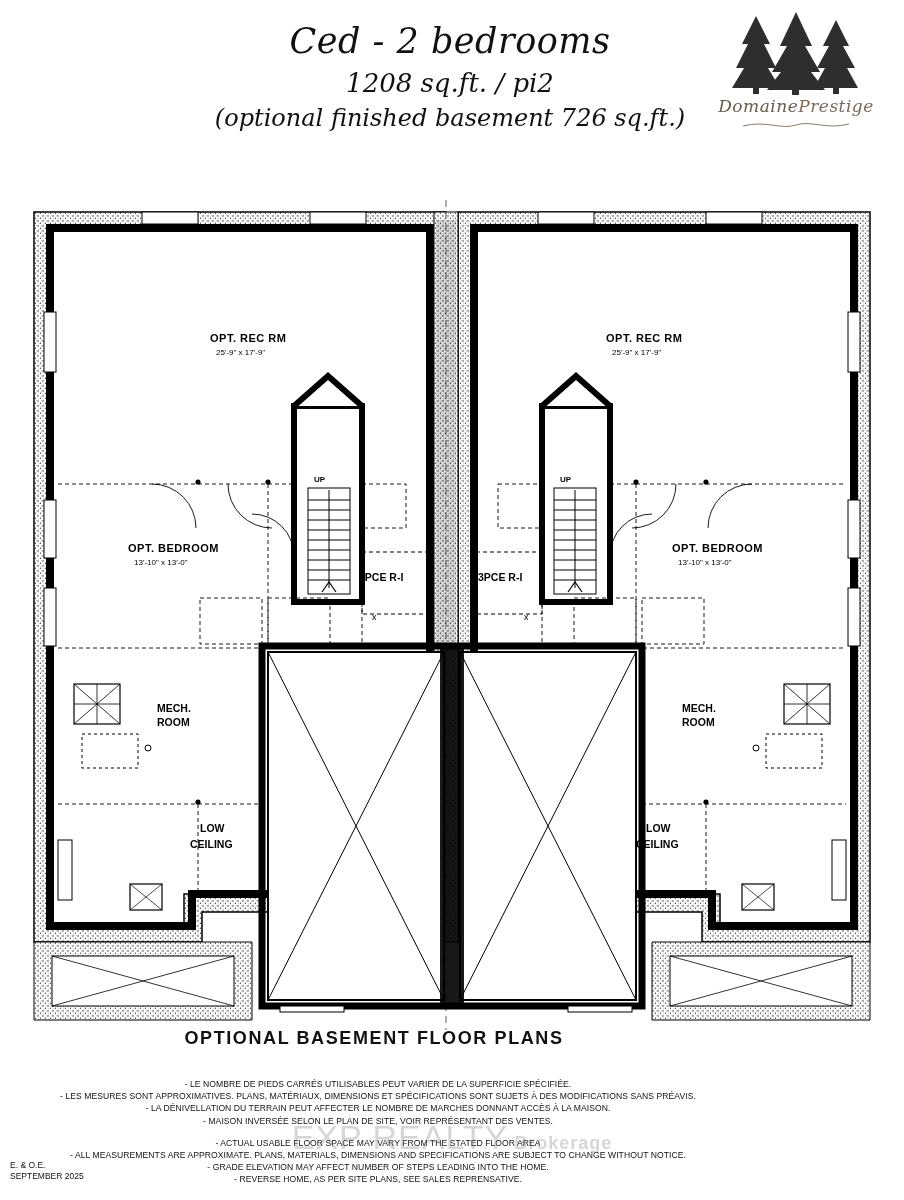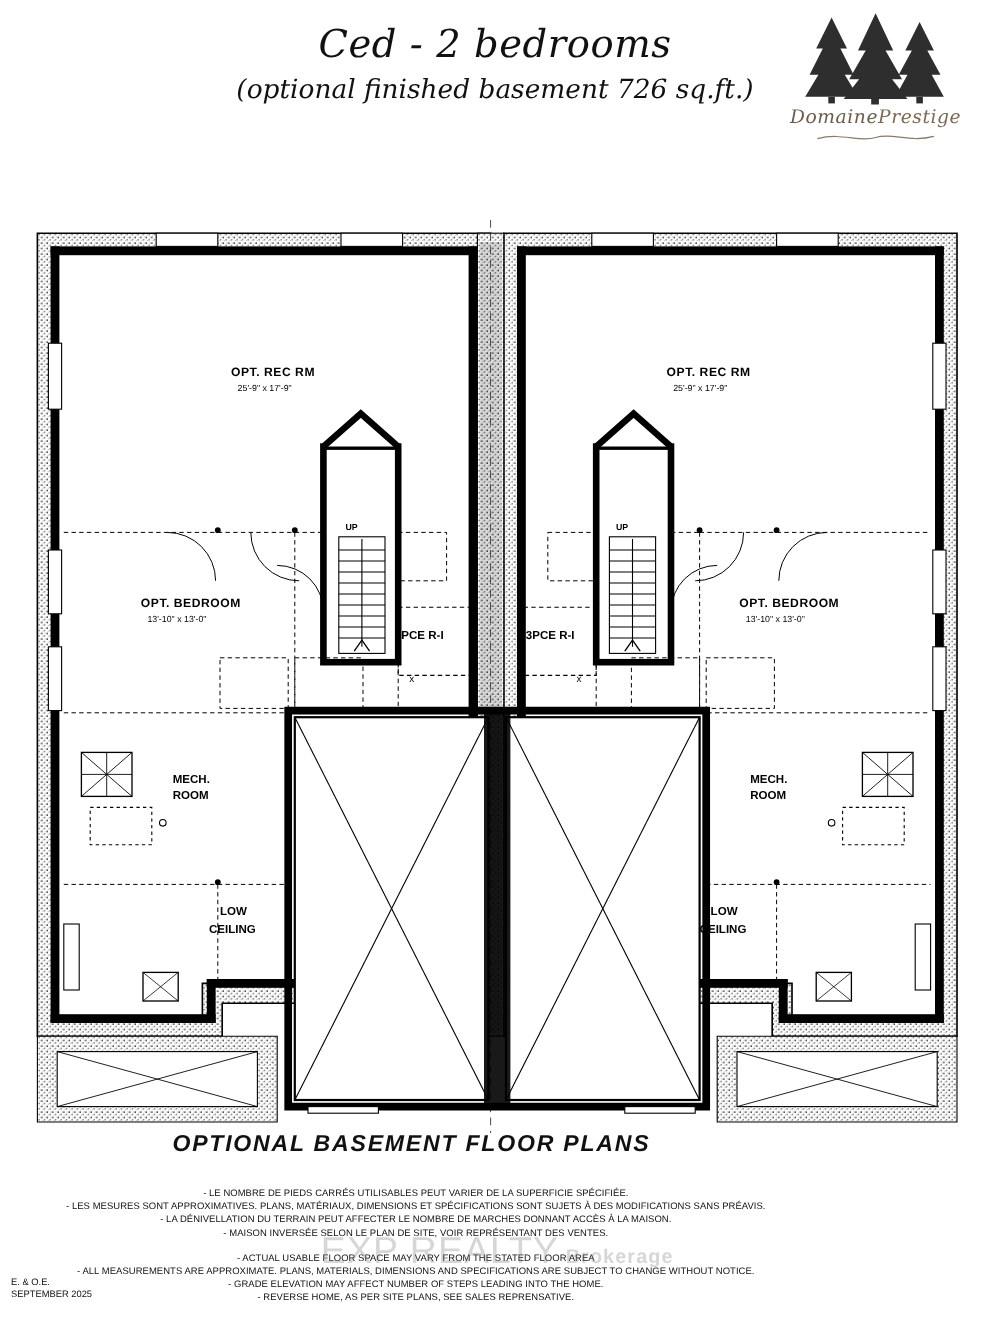--- a/index.html
+++ b/index.html
@@ -135,24 +135,23 @@
   #plan svg { display: block; }
 
   
   #plan-caption {
     position: absolute;
     left: 0; top: 1028px;
     width: 748px;
     text-align: center;
     font-family: "Liberation Sans", sans-serif;
     font-weight: bold;
-    font-size: 21px;
+    font-size: 18px;
     letter-spacing: 1.6px;
     color: #111;
-    font-style: italic;
   }
 
   
   #disclaimer {
     position: absolute;
     left: 0; top: 1078px;
     width: 756px;
     text-align: center;
     color: #111;
   }
@@ -204,20 +203,21 @@
 </head>
 <body>
 
 <div id="page">
 
   <div id="header">
 
 
     <div id="title-block">
       <div class="t1">Ced - 2 bedrooms</div>
+      <div class="t2">1208 sq.ft. / pi2</div>
       <div class="t3">(optional finished basement 726 sq.ft.)</div>
     </div>
 
     <div id="logo-right">
       <svg class="trees" viewBox="0 0 200 86">
         <g fill="#2e2e2e">
           <path d="M60 6 L74 34 L68 34 L80 58 L72 58 L84 78 L36 78 L48 58 L40 58 L52 34 L46 34 Z"></path>
           <rect x="57" y="78" width="6" height="6"></rect>
           <path d="M100 2 L116 36 L109 36 L124 62 L115 62 L129 80 L71 80 L85 62 L76 62 L91 36 L84 36 Z"></path>
           <rect x="96" y="80" width="7" height="5"></rect>

